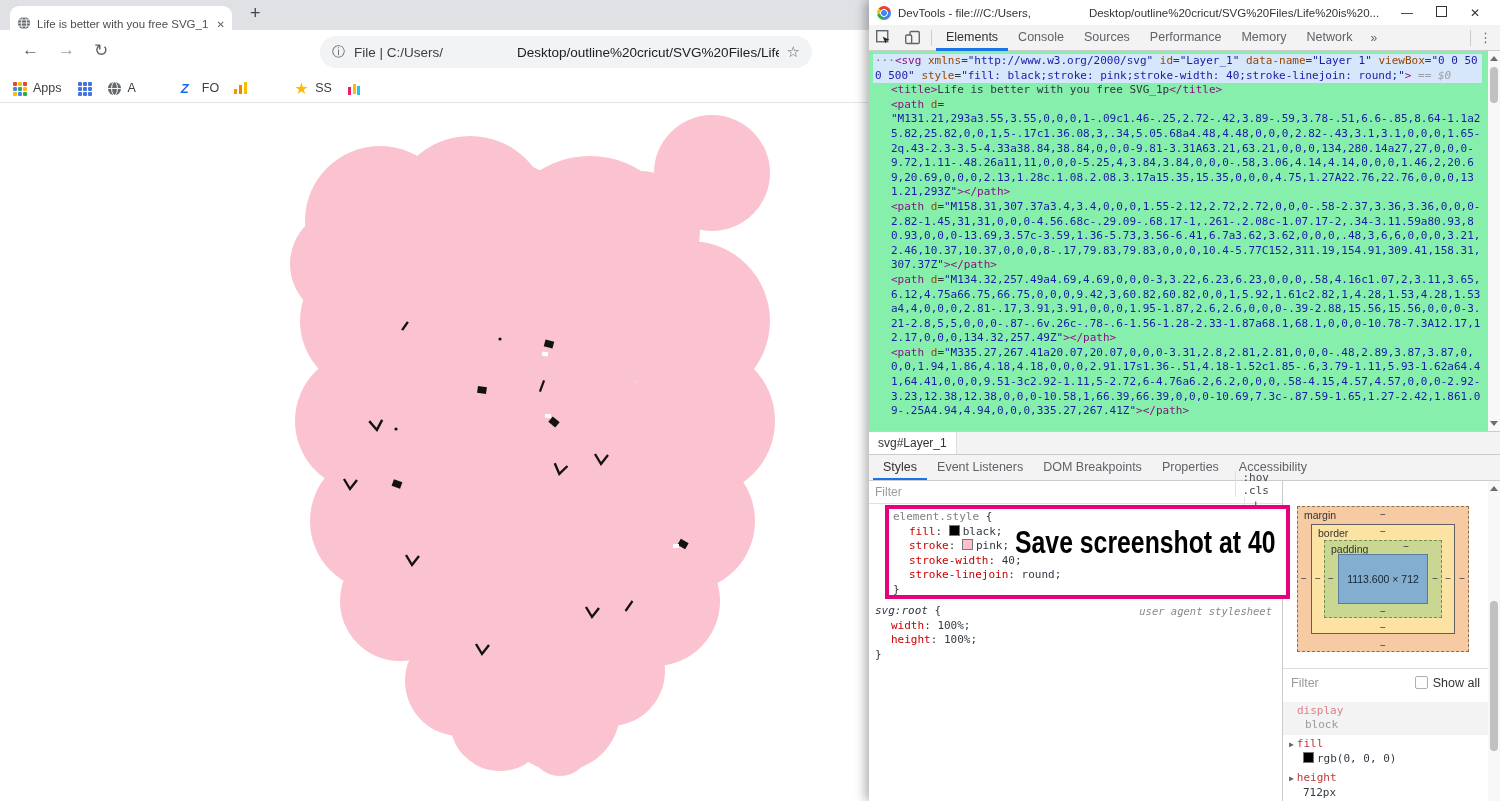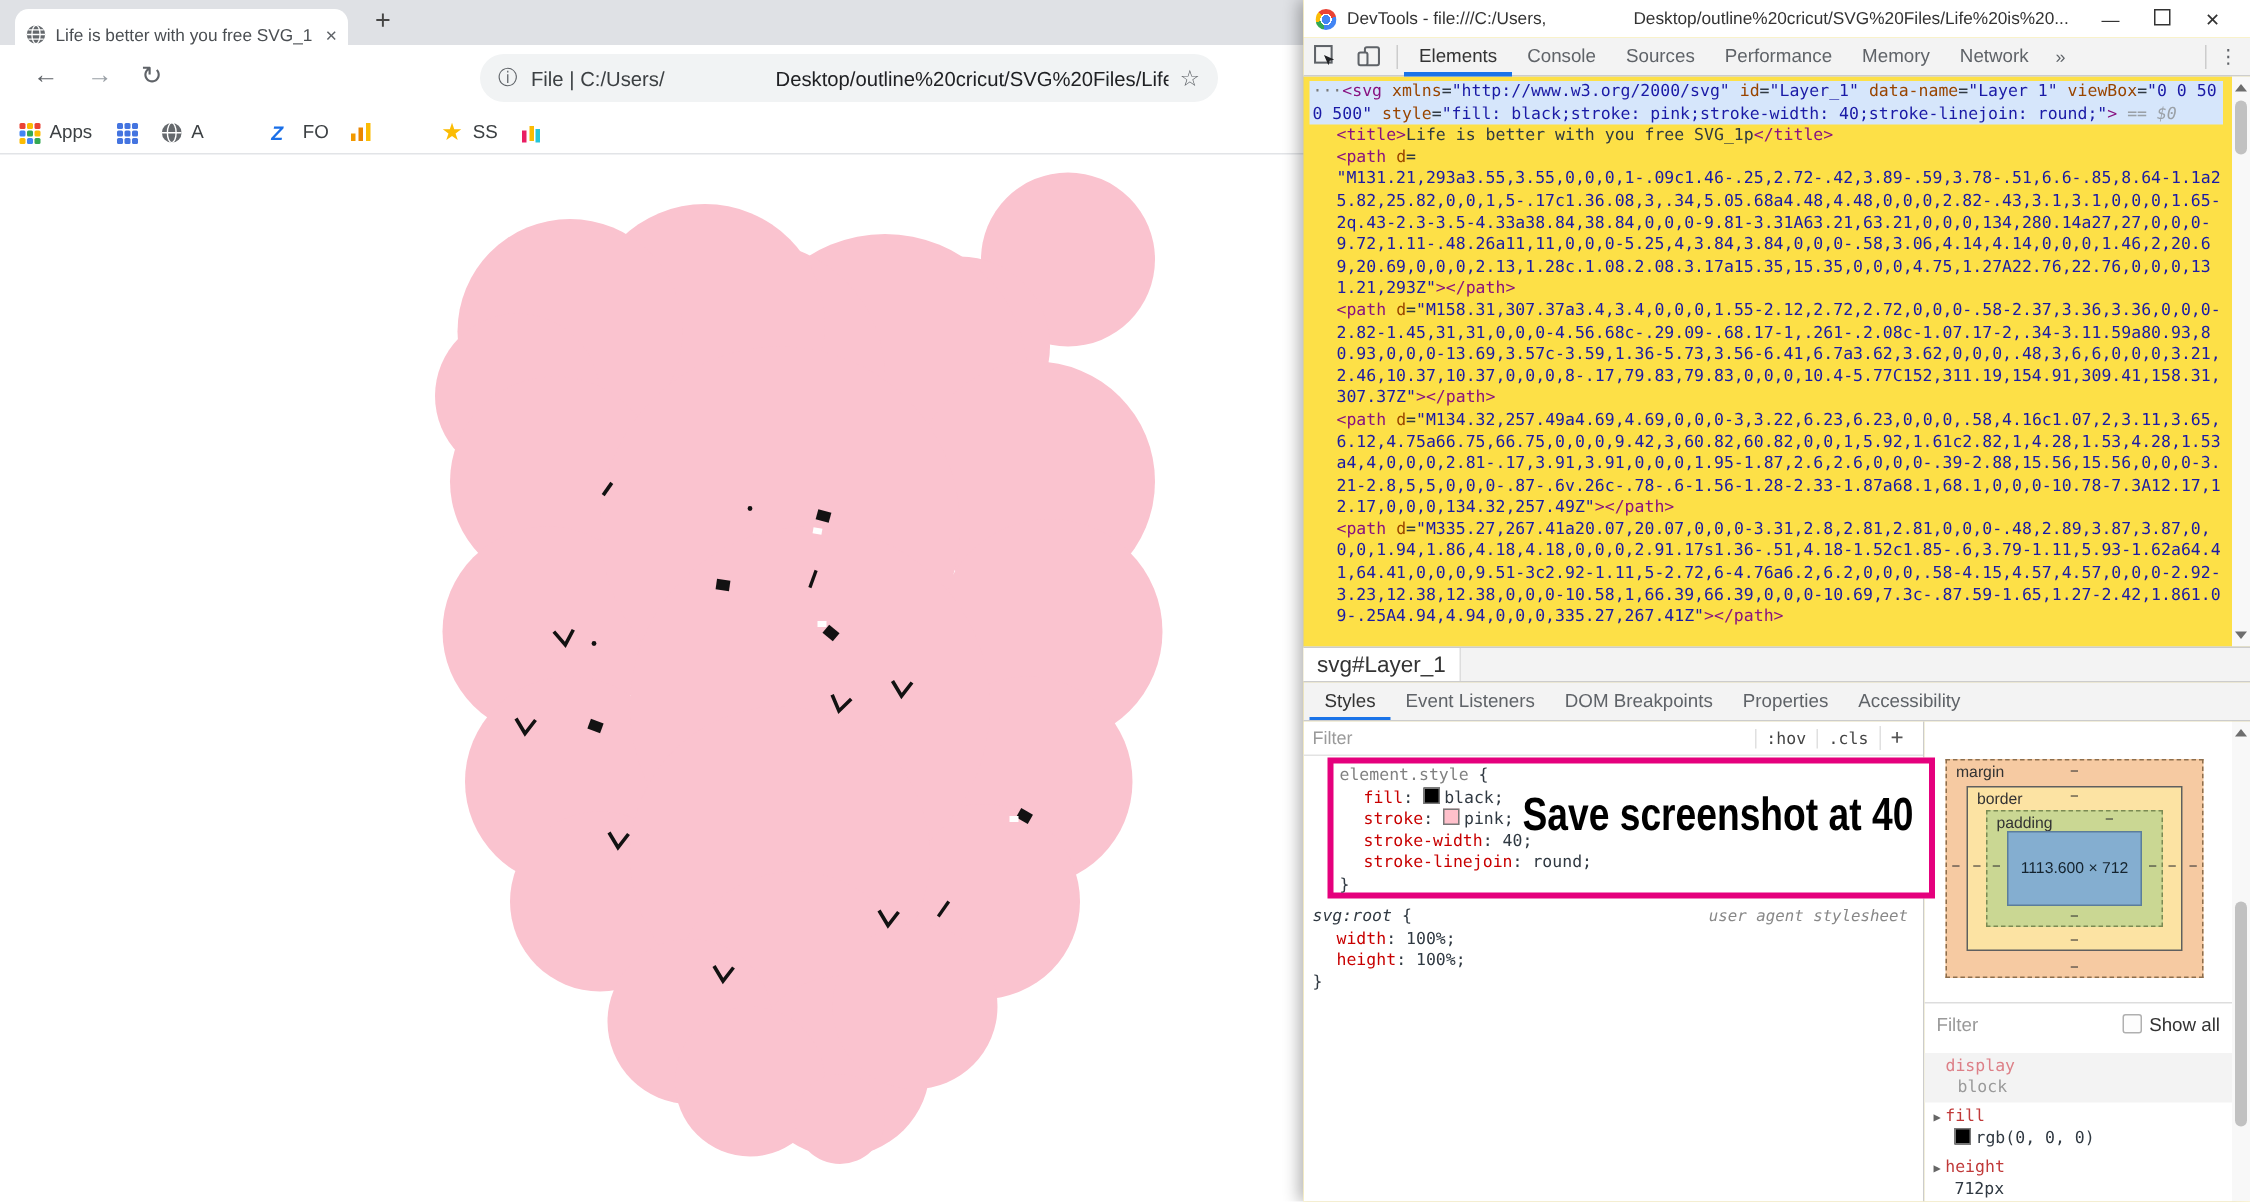--- a/index.html
+++ b/index.html
@@ -47,21 +47,21 @@
   .staric{color:#fbbc04;font-size:16px;line-height:15px;}
   .confetti{width:15px;height:15px;background:
         linear-gradient(35deg,#e91e63,#e91e63) 1px 6px/3px 8px no-repeat,
         linear-gradient(#fbbc04,#fbbc04) 6px 3px/3px 10px no-repeat,
         linear-gradient(#26c6da,#26c6da) 10px 5px/3px 9px no-repeat;}
 
   .page{position:absolute;left:0;top:104px;width:869px;height:697px;background:#fff;}
   .page svg{display:block;}
 
   
-  .devtools{position:absolute;left:869px;top:0;width:631px;height:801px;background:#fde047;
+  .devtools{position:absolute;left:869px;top:0;width:631px;height:801px;background:#86efac;
        box-shadow:-4px 0 10px rgba(0,0,0,.3);font-size:12px;}
   .dt-title{position:absolute;left:0;top:0;right:0;height:25px;display:flex;align-items:center;
        padding:0 8px;background:#fff;font-size:11.5px;color:#333;}
   .chrome-logo{width:14px;height:14px;border-radius:50%;margin-right:7px;flex:0 0 auto;
        background:radial-gradient(circle at 50% 50%,#4285f4 0 29%,#fff 30% 38%,rgba(0,0,0,0) 39%),
        conic-gradient(from -45deg,#ea4335 0 120deg,#4285f4 120deg 240deg,#34a853 240deg 300deg,#fbbc05 300deg 360deg);}
   .dtt-p1{white-space:nowrap;}
   .dtt-p2{white-space:nowrap;margin-left:58px;overflow:hidden;flex:1;}
   .win-btns{display:flex;align-items:center;gap:0;}
   .win-btn{width:34px;text-align:center;color:#333;font-size:12px;}
@@ -93,31 +93,31 @@
 
   .sbar{position:absolute;background:#f8f8f8;width:12px;}
   .sb-arrow{position:absolute;left:2px;width:0;height:0;border-left:4px solid transparent;border-right:4px solid transparent;}
   .sb-up{border-bottom:5px solid #6e6e6e;}
   .sb-down{border-top:5px solid #6e6e6e;}
   .sb-thumb{position:absolute;left:2px;width:8px;background:#c1c1c1;border-radius:4px;}
 
   .dt-crumb{position:absolute;left:0;top:431px;right:0;height:24px;background:#f3f3f3;
        border-top:1px solid #ccc;border-bottom:1px solid #ccc;box-sizing:border-box;}
   .crumb-chip{display:inline-flex;align-items:center;height:100%;background:#fff;padding:0 9px;
-       font-size:15px;color:#333;border-right:1px solid #ddd;}
+       font-size:12px;color:#333;border-right:1px solid #ddd;}
 
   .dt-sidetabs{position:absolute;left:0;top:455px;right:0;height:26px;background:#f3f3f3;
        border-bottom:1px solid #ccc;display:flex;align-items:flex-end;box-sizing:border-box;padding-left:4px;}
   .side-tab{padding:0 10px;height:25px;line-height:24px;color:#5f6368;font-size:12.5px;box-sizing:border-box;}
   .side-tab.active{color:#333;border-bottom:2.5px solid #1a73e8;}
 
   .dt-left{position:absolute;left:0;top:481px;width:414px;height:320px;border-right:1px solid #ccc;box-sizing:border-box;background:#fff;}
   .filter-row{height:22px;border-bottom:1px solid #e3e3e3;display:flex;align-items:center;padding:0 6px;}
   .filter-txt{color:#9a9a9a;font-size:12px;flex:1;}
-  .hovcls{display:flex;align-items:center;font:11px "DejaVu Sans Mono",monospace;color:#444;gap:0;}
+  .hovcls{display:flex;align-items:center;font:11px "DejaVu Sans Mono",monospace;color:#444;gap:0;flex-direction:column;}
   .hovcls span{padding:0 7px;border-left:1px solid #e0e0e0;}
   .hovcls .plus{font-size:14px;color:#555;}
 
   .hlbox{position:absolute;left:16px;top:24px;width:405px;height:94px;border:4px solid #e5007d;
        box-sizing:border-box;background:#fff;z-index:2;}
   .rule{font:11px/14.5px "DejaVu Sans Mono",monospace;color:#303942;padding:1px 4px;}
   .rule .selector{color:#808080;}
   .rule .selector.ua{font-style:italic;color:#303942;}
   .rule .origin{float:right;color:#888;font-style:italic;font-size:10.5px;}
   .rule .prop{padding-left:16px;}

